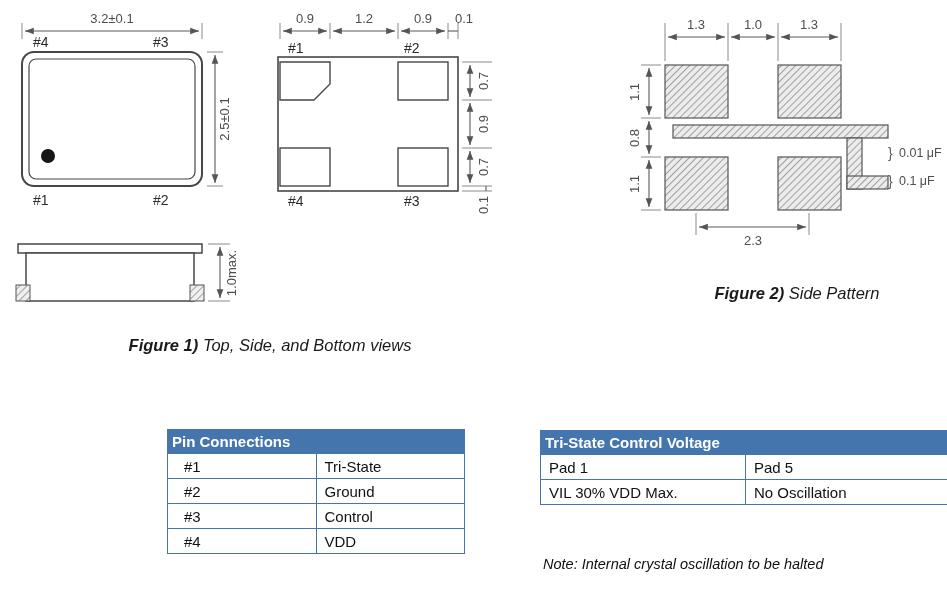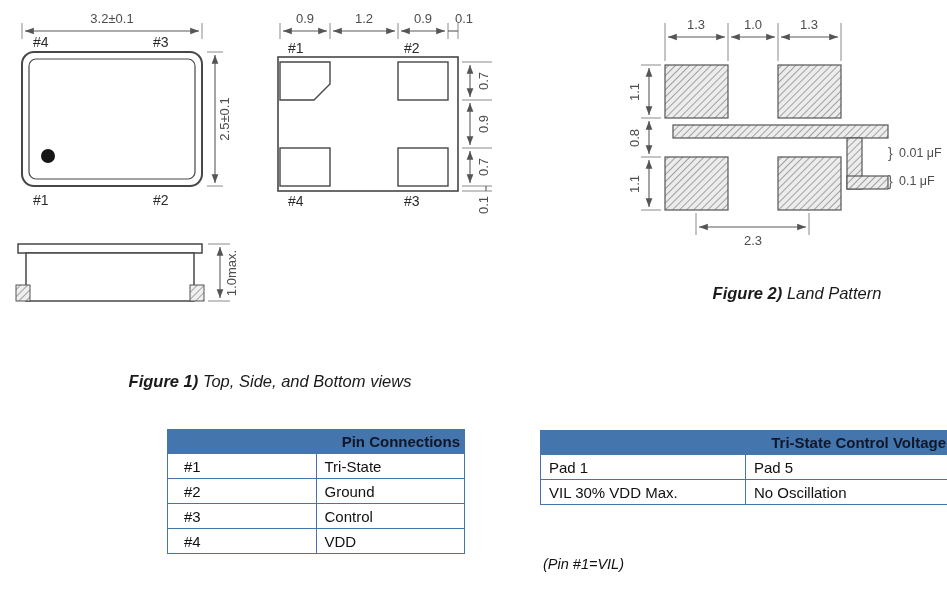--- a/index.html
+++ b/index.html
@@ -24,21 +24,21 @@
   .pad { fill:#fff; stroke:#474747; stroke-width:1.4; }
   .hatched1 { fill:url(#hatch1); stroke:#555; stroke-width:1; }
   .hatched2 { fill:url(#hatch2); stroke:#555; stroke-width:1.2; }
 
   
   .caption { position:absolute; text-align:center; font-size:16.5px; font-style:italic; color:#1a1a1a; }
   .caption .b { font-weight:bold;font-style:italic; }
 
   
   .tbl { position:absolute; border-collapse:collapse; font-size:15px; color:#111; table-layout:fixed; background:#fff; }
-  .tbl th { background:#4575ad; color:#0f172a; font-weight:bold; font-size:15px; text-align:right;
+  .tbl th { background:#4575ad; color:#ffffff; font-weight:bold; font-size:15px; text-align:left;
             padding:3px 4px; border:1px solid #4575ad; height:23px; }
   .tbl td { border:1px solid #4575ad; padding:2px 8px; height:25px; background:#fff; text-align:left; vertical-align:middle; }
   .pin-tbl { left:167px; top:429px; width:298px; }
   .pin-tbl td.c1 { width:71px; padding-left:16px; }
   .tri-tbl { left:540px; top:430px; width:411px; }
   .tri-tbl td.c1 { width:168px; }
   .note { position:absolute; left:543px; top:556px; font-style:italic; font-size:14.5px; color:#111; line-height:1.15; }
 </style>
 </head>
 <body>
@@ -124,21 +124,21 @@
       <line class="dim" x1="470" y1="95" x2="470" y2="137" marker-start="url(#ah1)" marker-end="url(#ah1)"></line>
       <line class="dim" x1="470" y1="143" x2="470" y2="175" marker-start="url(#ah1)" marker-end="url(#ah1)"></line>
       <line class="dim" x1="486" y1="178" x2="486" y2="183"></line>
       <text class="dtxt" x="488" y="73" text-anchor="middle" transform="rotate(-90 488 73)">0.7</text>
       <text class="dtxt" x="488" y="116" text-anchor="middle" transform="rotate(-90 488 116)">0.9</text>
       <text class="dtxt" x="488" y="159" text-anchor="middle" transform="rotate(-90 488 159)">0.7</text>
       <text class="dtxt" x="488" y="197" text-anchor="middle" transform="rotate(-90 488 197)">0.1</text>
     </g>
   </svg>
 
-  <div class="caption" style="left:60px;top:336px;width:420px;margin-top:36px;">
+  <div class="caption" style="left:60px;top:336px;width:420px;">
     <span class="b">Figure 1)</span><span> Top, Side, and Bottom views</span>
   </div>
 
   <svg style="left:615px;top:5px" width="332" height="258" viewBox="0 0 332 258">
     <defs>
       <marker id="ah2" viewBox="0 0 10 10" refX="10" refY="5" markerWidth="8" markerHeight="8" orient="auto-start-reverse">
         <path d="M0,1.2 L10,5 L0,8.8 z" fill="#555"></path>
       </marker>
       <pattern id="hatch2" width="5" height="5" patternUnits="userSpaceOnUse" patternTransform="rotate(45)">
         <rect width="5" height="5" fill="#ececec"></rect>
@@ -183,21 +183,21 @@
     <line class="dim" x1="84" y1="222" x2="191" y2="222" marker-start="url(#ah2)" marker-end="url(#ah2)"></line>
     <text class="dtxt" x="138" y="240" text-anchor="middle">2.3</text>
 
     <text class="brace" x="273" y="153">}</text>
     <text class="brace" x="273" y="181">}</text>
     <text class="ctxt" x="284" y="152">0.01 μF</text>
     <text class="ctxt" x="284" y="180">0.1 μF</text>
   </svg>
 
   <div class="caption" style="left:647px;top:284px;width:300px;">
-    <span class="b">Figure 2)</span><span> Land Pattern</span>
+    <span class="b">Figure 2)</span><span> Side Pattern</span>
   </div>
 
   <table class="tbl pin-tbl">
     <thead>
       <tr>
           <th colspan="2">Pin Connections</th>
         </tr>
     </thead>
     <tbody>
       <tr>
@@ -231,16 +231,16 @@
         <td>Pad 5</td>
       </tr>
       <tr>
         <td class="c1">VIL 30% VDD Max.</td>
         <td>No Oscillation</td>
       </tr>
     </tbody>
   </table>
 
   <div class="note">
-    <div>(Pin #1=VIL)</div>
+    <div>Note: Internal crystal oscillation to be halted</div>
   </div>
 
 </div>
 
 </body></html>

